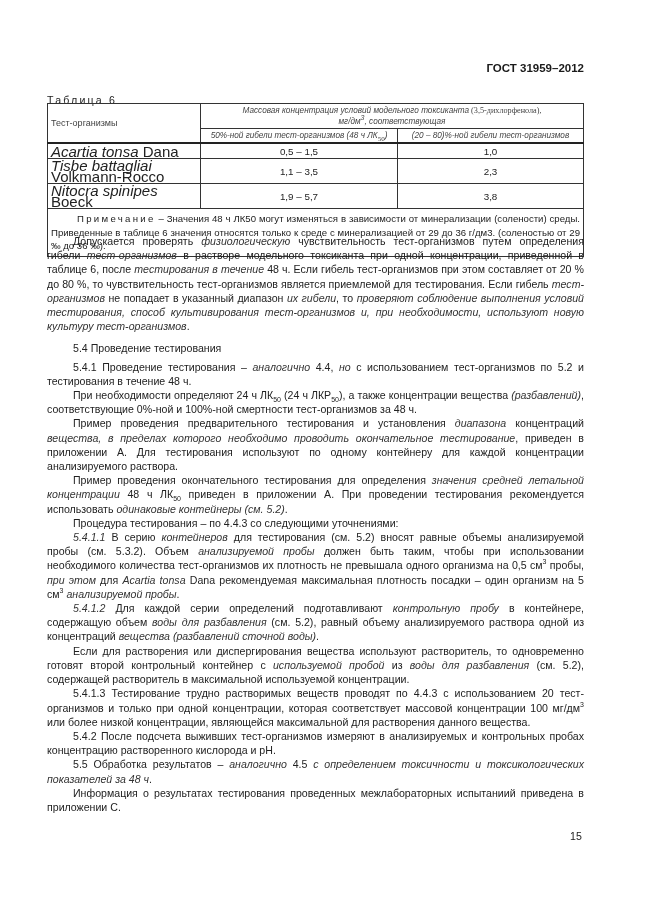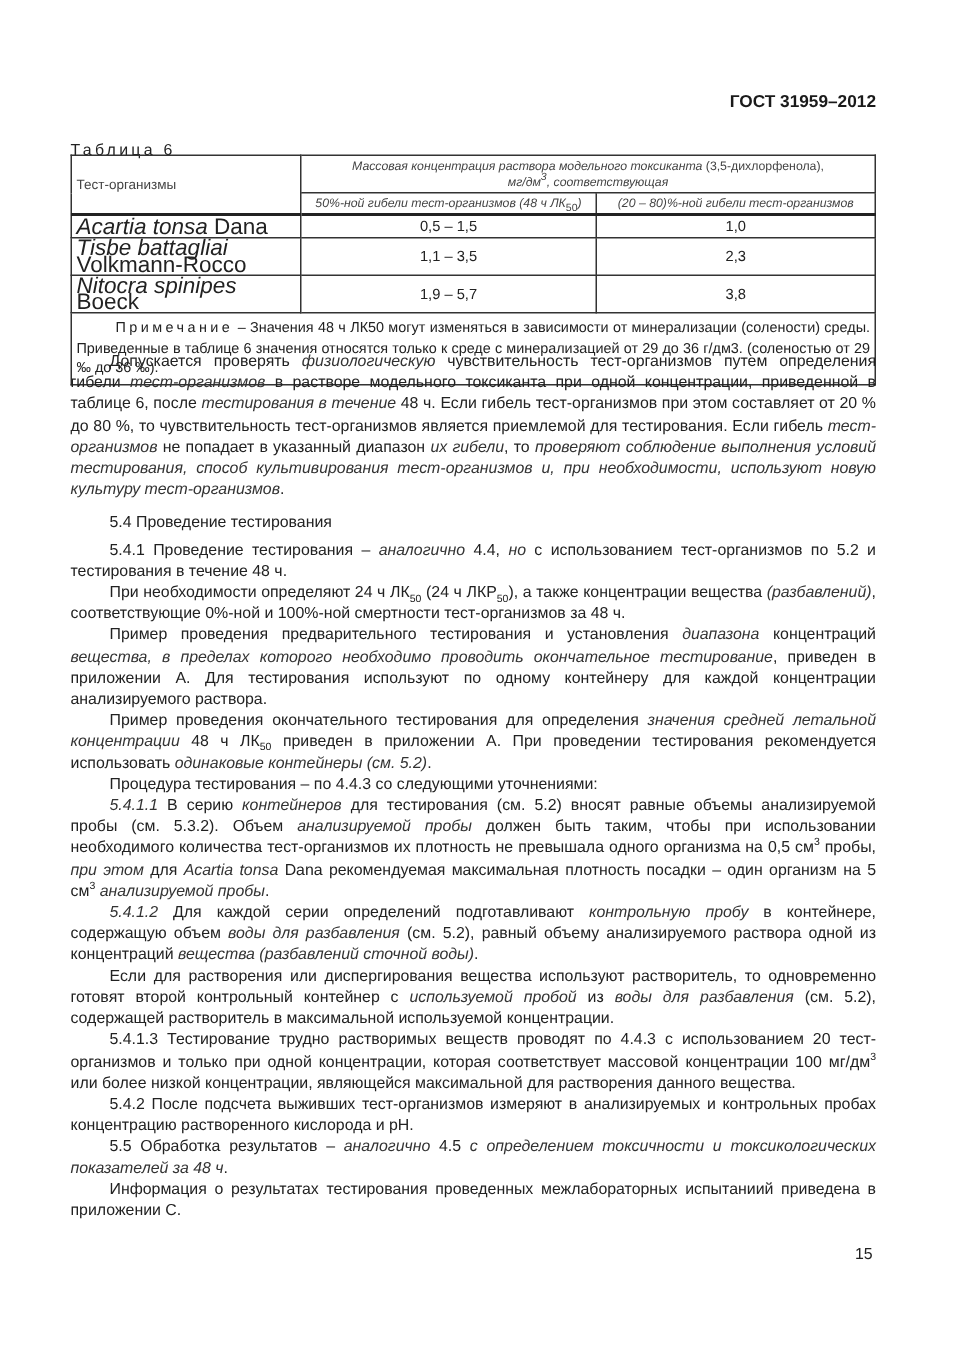--- a/index.html
+++ b/index.html
@@ -3,21 +3,21 @@
   <meta charset="utf-8">
   <style>
     html, body { margin: 0; padding: 0; background: #ffffff; }
     body { width: 646px; height: 913px; position: relative; overflow: hidden;
       font-family: "Liberation Sans", sans-serif; color: #222; font-size: 10.6px; line-height: 14.2px; }
     .page-header { position: absolute; top: 61px; right: 62px; font-weight: bold; font-size: 11.5px; color: #1a1a1a; }
     .table-caption { position: absolute; top: 93px; left: 47px; letter-spacing: 2.2px; font-size: 10.6px; }
     table.t6 { position: absolute; top: 103px; left: 47px; width: 537px; border-collapse: collapse; font-size: 9.4px; line-height: 11px; }
     table.t6 td { border: 1px solid #333; padding: 1px 3px; vertical-align: middle; }
     table.t6 .hdr { font-style: italic; color: #444; text-align: center; font-size: 8.2px; }
-    table.t6 .hdr .up { font-style: normal; }
+    table.t6 .hdr .up { font-style: normal; font-family: Liberation Serif, serif; }
     table.t6 .org-hdr { text-align: left; width: 146px; font-size: 9px; color: #444; }
     table.t6 tr.first-data td { border-top: 2.5px solid #222; }
     table.t6 .org { font-size: 15px; padding: 1px 3px; height: 12px; }
     table.t6 .num { text-align: center; font-size: 9.8px; }
     table.t6 .note { font-size: 9.6px; line-height: 13.6px; padding: 3px 3px 3px 3px; text-align: justify; }
     .spaced { letter-spacing: 2.3px; }
     .body-text { position: absolute; left: 47px; width: 537px; top: 234px; text-align: justify; }
     .body-text p { margin: 0; text-indent: 26px; }
     .body-text p.noind { text-indent: 0; }
     .body-text p.section { font-weight: normal; margin-top: 8px; margin-bottom: 4px; }
@@ -30,21 +30,21 @@
 
 <div class="page-header">ГОСТ 31959–2012</div>
 
 <div class="table-caption">Таблица 6</div>
 
 <table class="t6">
   <tbody>
       <tr>
     <td class="org-hdr" rowspan="2">Тест-организмы</td>
     <td class="hdr" colspan="2">
-      <span>Массовая концентрация раствора модельного токсиканта</span><span class="up"> (3,5-дихлорфенола),</span><br>
+      <span>Массовая концентрация условий модельного токсиканта</span><span class="up"> (3,5-дихлорфенола),</span><br>
       <span>мг/дм</span><sup>3</sup><span>, соответствующая</span>
     </td>
   </tr>
   <tr>
     <td class="hdr" style="width:190px;">
       <span>50%-ной гибели тест-организмов (48 ч ЛК</span><sub class="up">50</sub><span>)</span>
     </td>
     <td class="hdr">(20 – 80)%-ной гибели тест-организмов</td>
   </tr>
   <tr class="first-data">

